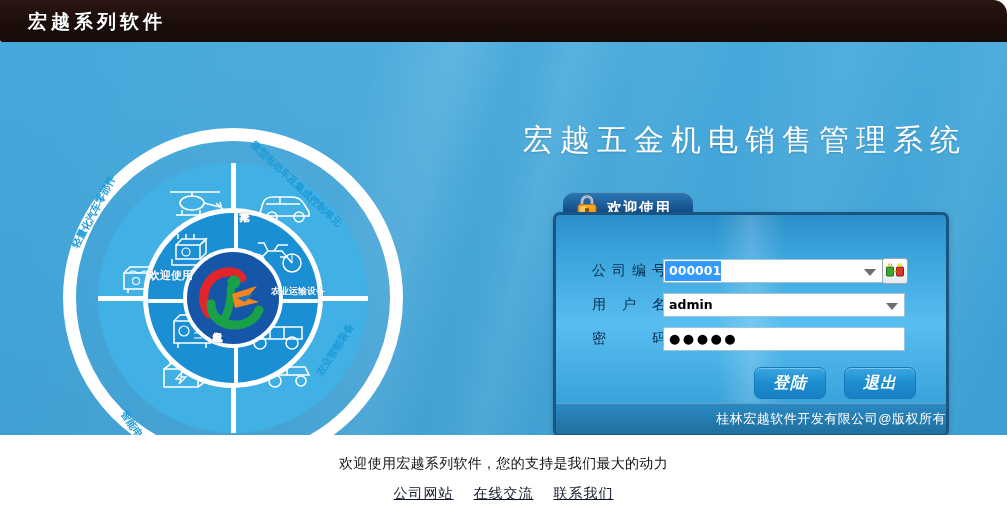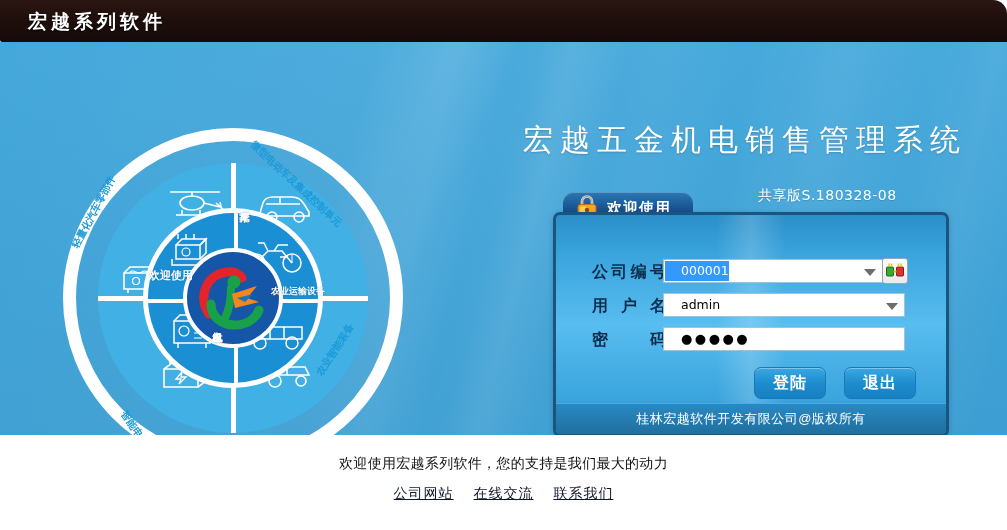--- a/index.html
+++ b/index.html
@@ -242,22 +242,22 @@
   }
   .form-row.r1 { top: 45px; }
   .form-row.r2 { top: 79px; }
   .form-row.r3 { top: 113px; }
 
   .field-label {
     position: absolute;
     left: 36px;
     width: 74px;
     top: 2px;
-    font-size: 16px;
-    font-weight: bold;
+    font-size: 14px;
+    font-weight: normal;
     color: #0a2d4d;
     text-align: justify;
     text-align-last: justify;
     letter-spacing: 0;
   }
 
   .field-box {
     position: absolute;
     left: 108px;
     top: 0;
@@ -267,23 +267,24 @@
     border: 1px solid #ffffff;
     outline: 1px solid #9ec4d8;
     box-sizing: border-box;
     display: flex;
     align-items: center;
   }
   .field-box.wide { width: 240px; }
   .field-text {
     font-size: 12.5px;
     color: #000000;
-    padding-left: 16px;
+    padding-left: 4px;
     font-family: "DejaVu Sans", "Liberation Sans", sans-serif;
     line-height: 20px;
+    font-weight: bold;
   }
   .field-text.selected {
     background: #3399ff;
     color: #ffffff;
   }
   .field-text.dots {
     letter-spacing: 2.5px;
     font-size: 13px;
   }
   .combo-arrow {
@@ -306,20 +307,21 @@
     border-radius: 3px;
     box-sizing: border-box;
   }
 
   .btn-row {
     position: absolute;
     left: 0;
     top: 152px;
     width: 400px;
     height: 32px;
+    font-style: italic;
   }
   .blue-btn {
     position: absolute;
     width: 72px;
     height: 32px;
     border-radius: 7px;
     background: linear-gradient(180deg, #39a7e2 0%, #1d8ccd 52%, #1680c2 100%);
     border: 1px solid #1679ba;
     box-shadow: inset 0 1px 0 rgba(255,255,255,0.35);
     box-sizing: border-box;
@@ -337,21 +339,21 @@
   .panel-footer {
     position: absolute;
     left: 0;
     bottom: 0;
     width: 390px;
     height: 30px;
     background: linear-gradient(180deg, #2a89c2 0%, #1f6f9f 100%);
     border-top: 1px solid rgba(255,255,255,0.35);
     color: #ffffff;
     font-size: 13px;
-    text-align: center;
+    text-align: right;
     line-height: 29px;
     letter-spacing: .5px;
   }
 
   
   .bottom {
     position: absolute;
     left: 0; top: 435px;
     width: 1007px;
     height: 95px;
@@ -517,21 +519,20 @@
           <path d="M7 11 L7 7.5 A5 5 0 0 1 17 7.5 L17 11" fill="none" stroke="#d9d9d9" stroke-width="2.6"></path>
           <path d="M7 11 L7 7.5 A5 5 0 0 1 17 7.5 L17 11" fill="none" stroke="#9a9a9a" stroke-width="1"></path>
           <rect x="3" y="10.5" width="18" height="15" rx="2.5" fill="#f5a623"></rect>
           <rect x="3" y="10.5" width="18" height="15" rx="2.5" fill="none" stroke="#b9731a" stroke-width="1"></rect>
           <rect x="5" y="12.5" width="7" height="11" rx="2" fill="#fdd77a" opacity=".75"></rect>
           <circle cx="12" cy="16" r="2.2" fill="#8a4f0a"></circle>
           <path d="M12 17 L12 21.5" stroke="#8a4f0a" stroke-width="2.4" stroke-linecap="round"></path>
         </svg>
         <span>欢迎使用</span>
       </div>
-      <div class="version-text">共享版S.180328-08</div>
     </div>
 
     <div class="login-panel">
       <div class="panel-glow"></div>
 
       <div class="form-row r1">
         <div class="field-label">公司编号</div>
         <div class="field-box">
           <span class="field-text selected">000001</span>
           <span class="combo-arrow"></span>

